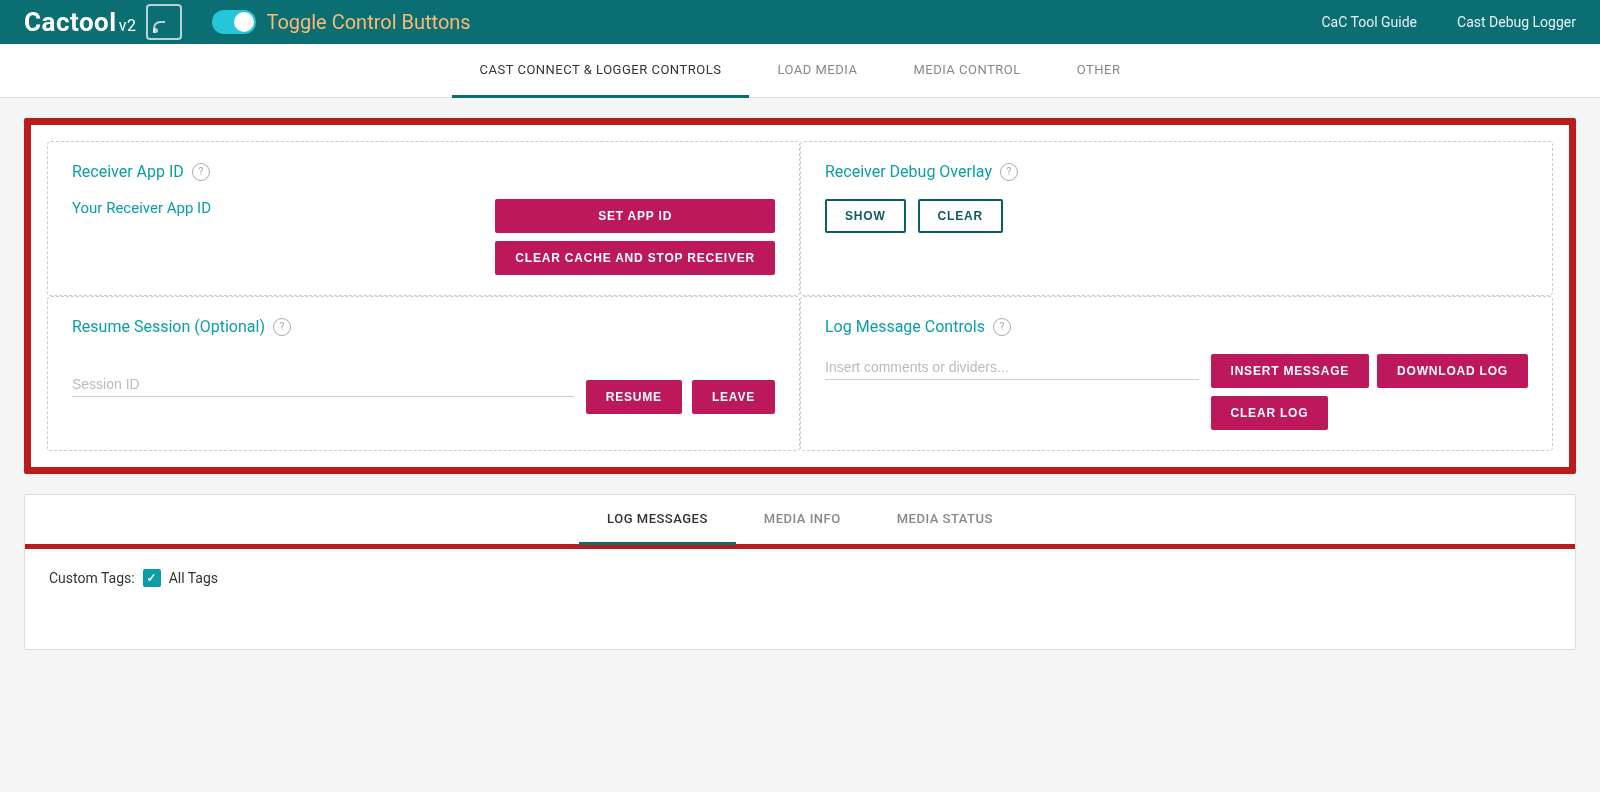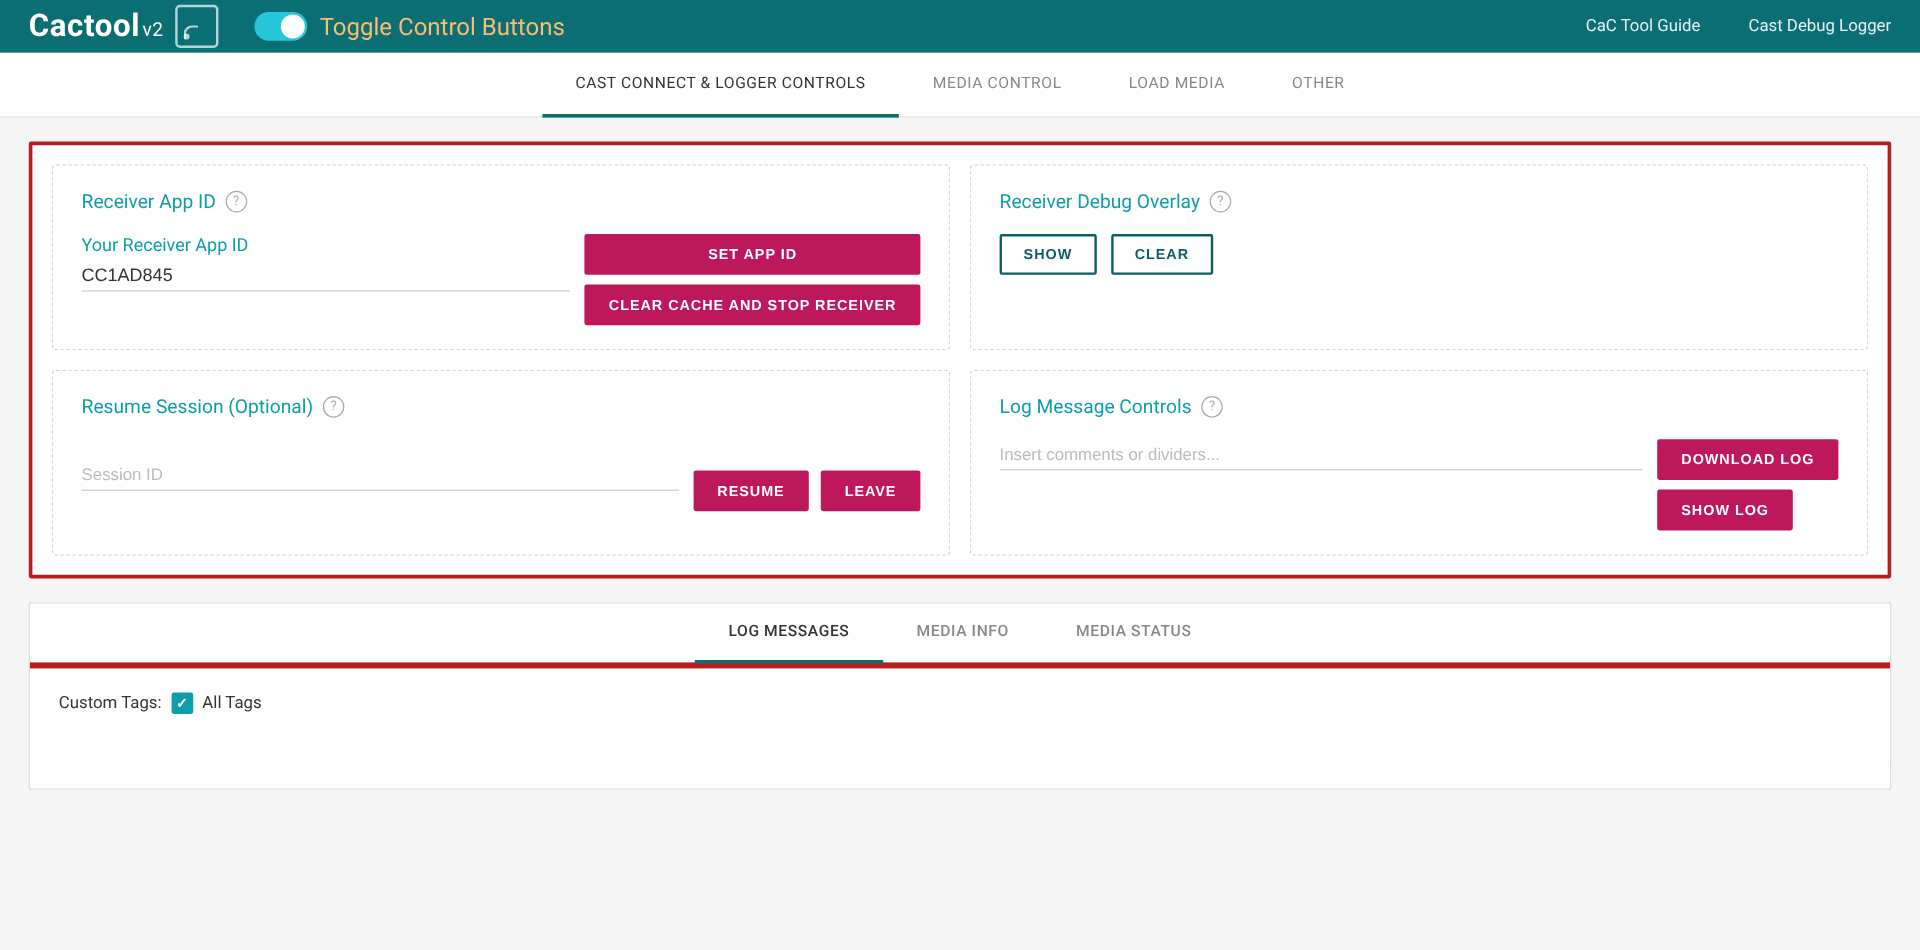--- a/index.html
+++ b/index.html
@@ -112,23 +112,22 @@
 
     
     .main {
       padding: 20px 24px;
     }
 
     
     .panels-grid {
       display: grid;
       grid-template-columns: 1fr 1fr;
-      gap: 16px;
       background: white;
-      border: 3px solid #b91c1c;
+      border: 7px solid #b91c1c;
       padding: 16px;
       border-radius: 2px;
     }
 
     .panel {
       border: 1.5px dashed #ccc;
       border-radius: 4px;
       padding: 20px 24px;
       background: white;
     }
@@ -312,37 +311,36 @@
   </div>
 
   <nav class="header-nav">
     <a>CaC Tool Guide</a>
     <a>Cast Debug Logger</a>
   </nav>
 </header>
 
 <div class="tabs-bar">
   <div class="tab active">CAST CONNECT &amp; LOGGER CONTROLS</div>
+  <div class="tab">LOAD MEDIA</div>
   <div class="tab">MEDIA CONTROL</div>
-  <div class="tab">LOAD MEDIA</div>
   <div class="tab">OTHER</div>
 </div>
 
 <div class="main">
   <div class="panels-grid">
 
     <div class="panel">
       <div class="panel-title">
         <span>Receiver App ID</span>
         <span class="help-icon">?</span>
       </div>
       <div class="panel-actions">
         <div class="panel-left">
           <div class="input-label">Your Receiver App ID</div>
-          <input class="text-input" type="text" value="CC1AD845" style="">
         </div>
         <div class="buttons-stack">
           <button class="btn-teal">SET APP ID</button>
           <button class="btn-teal">CLEAR CACHE AND STOP RECEIVER</button>
         </div>
       </div>
     </div>
 
     <div class="panel">
       <div class="panel-title">
@@ -375,24 +373,25 @@
       <div class="panel-title">
         <span>Log Message Controls</span>
         <span class="help-icon">?</span>
       </div>
       <div class="log-panel-content">
         <div class="log-input-area">
           <input class="text-input" type="text" placeholder="Insert comments or dividers..." style="">
         </div>
         <div class="log-buttons">
           <div class="log-buttons-row">
+            <button class="btn-teal">INSERT MESSAGE</button>
             <button class="btn-teal">DOWNLOAD LOG</button>
           </div>
           <div>
-            <button class="btn-teal">SHOW LOG</button>
+            <button class="btn-teal">CLEAR LOG</button>
           </div>
         </div>
       </div>
     </div>
 
   </div>
 
   <div class="bottom-section">
     <div class="bottom-tabs">
       <div class="bottom-tab active">LOG MESSAGES</div>

